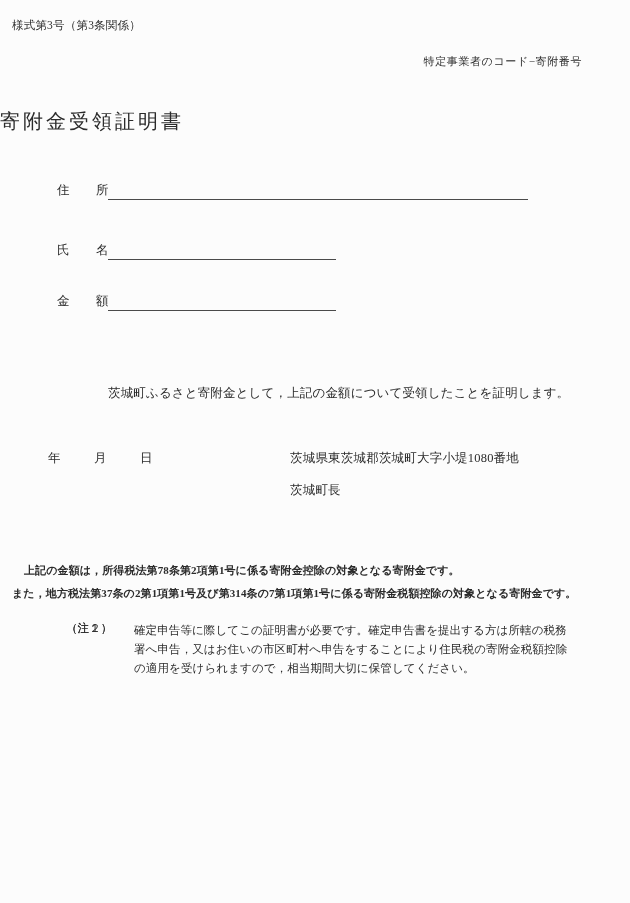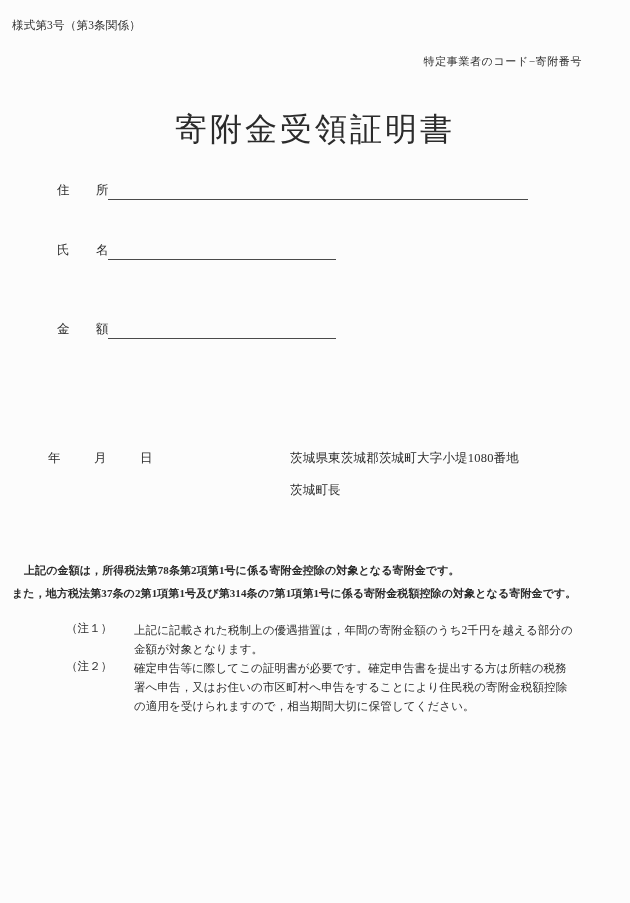--- a/index.html
+++ b/index.html
@@ -39,22 +39,21 @@
     letter-spacing: 0.6px;
     white-space: nowrap;
   }
 
   
   .doc-title {
     position: absolute;
     left: 0;
     right: 0;
     top: 108px;
-    text-align: center;
-    font-size: 32px;
+    font-size: 20px;
     letter-spacing: 3px;
     font-weight: 400;
   }
 
   
   .field-row {
     position: absolute;
     left: 0;
     width: 100%;
     height: 20px;
@@ -73,21 +72,21 @@
     left: 108px;
     bottom: 0;
     height: 0;
     border-bottom: 1.1px solid #4a4a4a;
   }
   .field-rule.long  { width: 420px; }
   .field-rule.short { width: 228px; }
 
   #row-address { top: 180px; }
   #row-name    { top: 240px; }
-  #row-amount  { top: 291px; margin-top: 28px; }
+  #row-amount  { top: 291px; }
   #row-date    { top: 345px; }
 
   #row-address .field-label { left: 57px; top: 2px; }
   #row-name    .field-label { left: 57px; top: 2px; text-align: center; }
   #row-amount  .field-label { left: 57px; top: 2px; }
   #row-date    .field-label { left: 28px; top: 2px; }
 
   
   .certify-text {
     position: absolute;
@@ -186,43 +185,40 @@
     <div class="field-label spaced">氏　名</div>
     <div class="field-rule short"></div>
   </div>
 
   <div class="field-row" id="row-amount">
     <div class="field-label spaced">金　額</div>
     <div class="field-rule short"></div>
   </div>
 
 
+  <div class="certify-text">茨城町ふるさと寄附金として，上記の金額について受領したことを証明します。</div>
 
   <div class="date-blanks">
     <span>年</span>
     <span>月</span>
     <span>日</span>
   </div>
 
   <div class="issuer-address">茨城県東茨城郡茨城町大字小堤1080番地</div>
 
   <div class="issuer-name">茨城町長</div>
 
   <div class="legal" id="legal-income">上記の金額は，所得税法第78条第2項第1号に係る寄附金控除の対象となる寄附金です。</div>
 
   <div class="legal" id="legal-local">また，地方税法第37条の2第1項第1号及び第314条の7第1項第1号に係る寄附金税額控除の対象となる寄附金です。</div>
 
   <div class="notes">
 
     <div class="note">
       <div class="note-marker">（注１）</div>
-      <div class="note-body">
-        <div class="note-line">上記に記載された税制上の優遇措置は，年間の寄附金額のうち2千円を越える部分の</div>
-        <div class="note-line">金額が対象となります。</div>
-      </div>
     </div>
 
     <div class="note">
       <div class="note-marker">（注２）</div>
       <div class="note-body">
         <div class="note-line">確定申告等に際してこの証明書が必要です。確定申告書を提出する方は所轄の税務</div>
         <div class="note-line">署へ申告，又はお住いの市区町村へ申告をすることにより住民税の寄附金税額控除</div>
         <div class="note-line">の適用を受けられますので，相当期間大切に保管してください。</div>
       </div>
     </div>

